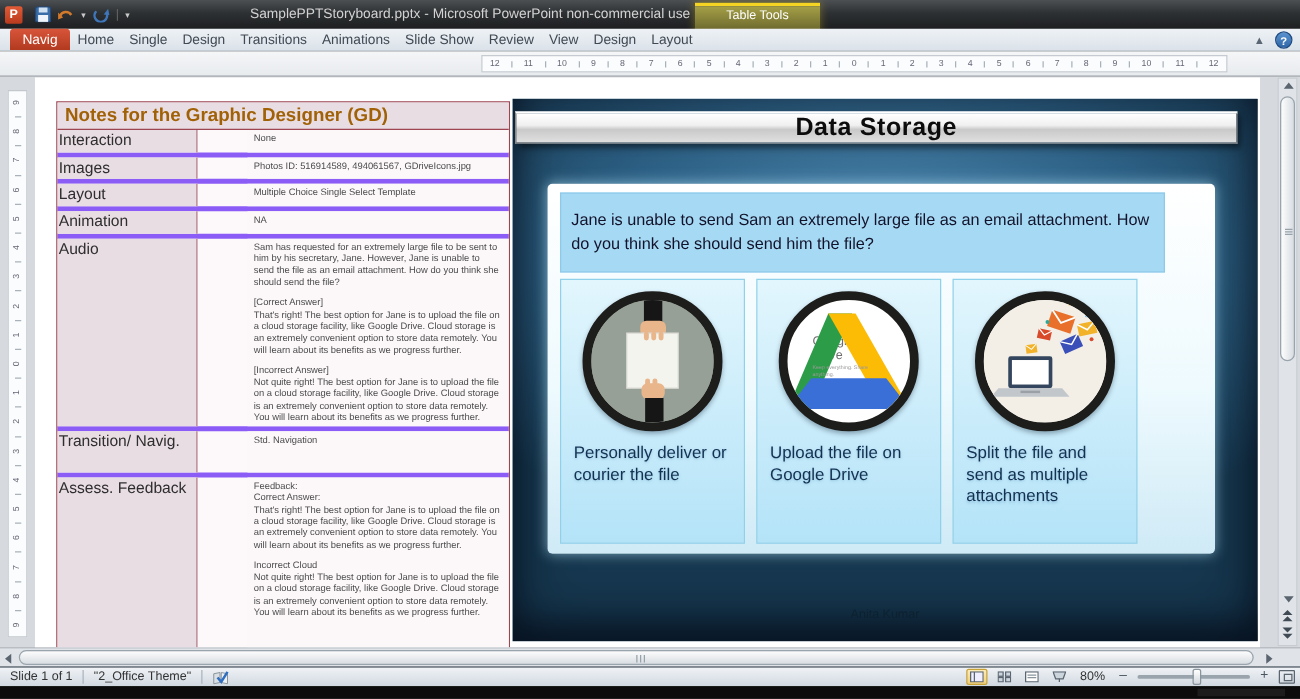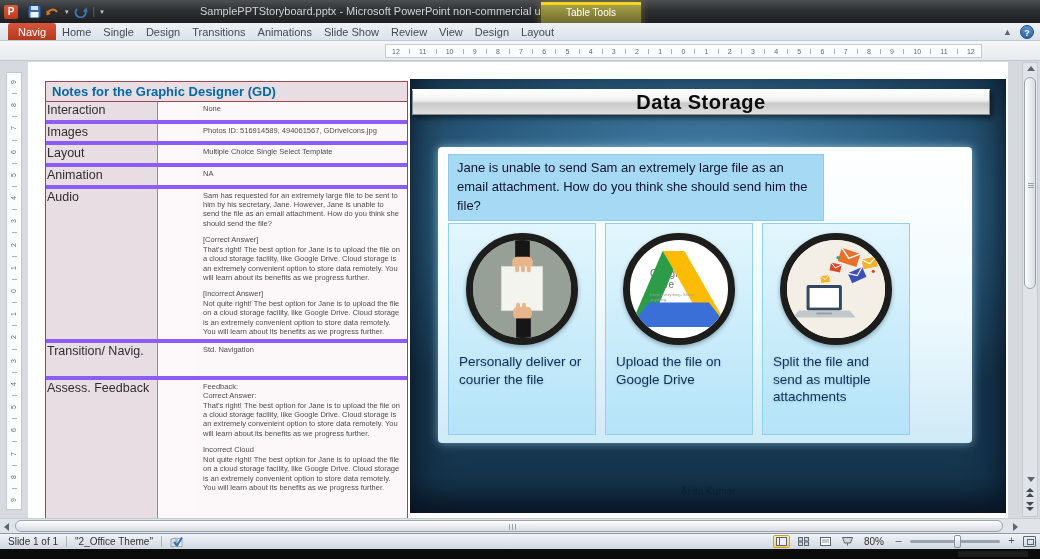--- a/index.html
+++ b/index.html
@@ -10,21 +10,21 @@
   
   .titlebar { position:absolute; left:0; top:0; width:1040px; height:23px;
     background:linear-gradient(180deg,#4d5053 0%,#2e3133 45%,#1d1f21 100%); display:flex; align-items:center; }
   .appicon { width:14px; height:14px; margin:0 5px 0 4px; background:linear-gradient(#e05a36,#b83b1e);
     border-radius:2px; color:#fff; font-size:10px; font-weight:bold; text-align:center; line-height:14px; }
   .qat { display:flex; align-items:center; gap:5px; }
   .qat svg { display:block; }
   .qat .sep { color:#666; font-size:10px; }
   .caret { color:#c9c9c9; font-size:7px; }
   .wintitle { position:absolute; left:200px; top:5px; font-size:11px; color:#d2d2d2; }
-  .ttchip { position:absolute; left:541px; top:2px; width:100px; height:32px;
+  .ttchip { position:absolute; left:556px; top:2px; width:100px; height:32px;
     background:linear-gradient(180deg,#a5a046 0%,#716d30 60%,#5a5726 100%);
     border-top:3px solid #f5d423; border-radius:0 0 3px 3px; color:#fff; font-size:10px;
     text-align:center; line-height:16px; box-shadow:0 0 8px rgba(245,212,35,.35); }
 
   
   .tabrow { position:absolute; left:0; top:23px; width:1040px; height:18px;
     background:linear-gradient(#eef2f6,#dbe2e9); border-bottom:1px solid #c3cbd3; display:flex; }
   .filetab { margin-left:8px; width:48px; background:linear-gradient(#d8553a,#b23a1f);
     color:#fff; font-size:11px; text-align:center; line-height:18px; border-radius:3px 3px 0 0; }
   .rtab { padding:0 6px; font-size:11px; line-height:18px; color:#414a53; }
@@ -45,22 +45,22 @@
   .main { position:absolute; left:0; top:61px; width:1040px; height:457px; background:#d6dade; }
   .vruler { position:absolute; left:6px; top:11px; width:16px; height:438px; background:#fbfcfd;
     border:1px solid #c2c8ce; display:flex; flex-direction:column; align-items:center;
     justify-content:space-between; padding:5px 0; }
   .vnum { font-size:7px; color:#667; transform:rotate(-90deg); height:8px; line-height:8px; }
   .vtick { width:5px; height:1px; background:#a9b2ba; }
   .canvas { position:absolute; left:28px; top:1px; width:980px; height:456px; background:#fff; overflow:hidden; }
 
   
   .sbtable { position:absolute; left:17px; top:19px; width:363px; border:1.5px solid var(--maroon); background:#fdf9fb; }
-  .sbhead { background:#e9dde4; border-bottom:1.5px solid var(--maroon); font-size:13px; font-weight:bold;
-    color:#0369a1; padding:2px 6px; }
+  .sbhead { background:#e9dde4; border-bottom:1.5px solid var(--maroon); font-size:15px; font-weight:bold;
+    color:#a16207; padding:2px 6px; }
   .sb-row { display:flex; border-top:4px solid #8b5cf6; }
   .sb-row:first-child { border-top:none; }
   .sb-label { width:112px; flex:none; background:#e9dde4; border-right:1px solid #b5808c;
     font-size:12.5px; color:#2e2e2e; padding:1px 1px; line-height:1.25; }
   .sb-value { flex:1; font-size:7.5px; color:#4c4c4c; line-height:1.26; padding:2px 5px; background:#fcf8fa;margin-left:40px; }
   .sb-value p.blank { height:7px; }
   .sb-row:nth-child(1){min-height:16px} .sb-row:nth-child(2){min-height:16px}
   .sb-row:nth-child(3){min-height:15px} .sb-row:nth-child(4){min-height:16px}
   .sb-row:nth-child(5){min-height:136px} .sb-row:nth-child(6){min-height:37px}
   .sb-row:nth-child(7){min-height:152px} .sb-row:nth-child(8){min-height:40px}
@@ -70,22 +70,22 @@
     background:radial-gradient(ellipse 70% 55% at 50% 28%, #4e88b0 0%, #2c5f83 55%, #16374f 100%);
     box-shadow: inset 0 0 50px rgba(0,0,10,.45), inset 0 -16px 26px rgba(0,0,10,.5); }
   .slide-titlebar { position:absolute; left:2px; top:10px; right:16px; height:26px;
     background:linear-gradient(180deg,#ffffff 0%,#f0f0f0 40%,#c9c9c9 55%,#e0e0e0 100%);
     border:1px solid #8a8a8a; border-top:2px solid #fff; box-shadow:3px 3px 5px rgba(0,0,0,.5);
     text-align:center; }
   .slide-titlebar span { font-size:20px; font-weight:bold; color:#0c0c0c; line-height:23px; letter-spacing:.5px; }
   .panel { position:absolute; left:28px; top:68px; width:534px; height:296px; border-radius:4px;
     background:linear-gradient(180deg,#ffffff 0%,#eefafe 55%,#cfeaf6 100%);
     box-shadow:0 0 10px rgba(180,230,250,.6); }
-  .qbox { position:absolute; left:10px; top:7px; width:376px; min-height:42px; background:#a6d9f4;
-    border:1px solid #8fc9ea; padding:4px 8px; font-size:13px; color:#12122a; line-height:1.45; }
+  .qbox { position:absolute; left:10px; top:7px; width:484px; min-height:42px; background:#a6d9f4;
+    border:1px solid #8fc9ea; padding:12px 8px; font-size:13px; color:#12122a; line-height:1.45; }
   .cards { position:absolute; left:10px; top:76px; display:flex; gap:9px; }
   .card { width:148px; height:212px; background:linear-gradient(180deg,#e2f6fd 0%,#b4e3f8 100%);
     border:1px solid #8fd0ea; text-align:center; }
   .circle { width:112px; height:112px; border-radius:50%; border:7px solid #1d1d1b; overflow:hidden;
     margin:9px auto 8px auto; position:relative; background:#fff; box-shadow:0 2px 4px rgba(0,20,40,.35); }
   .circle svg { position:absolute; left:0; top:0; width:100%; height:100%; }
   .card-label { text-align:left; padding:0 10px; font-size:13.5px; color:#143152; line-height:1.3;
     text-shadow:0 1px 2px rgba(110,165,200,.55); }
   .gd-wrap { position:absolute; left:0; top:0; width:100%; height:100%; display:flex;
     align-items:center; justify-content:center; gap:4px; }

